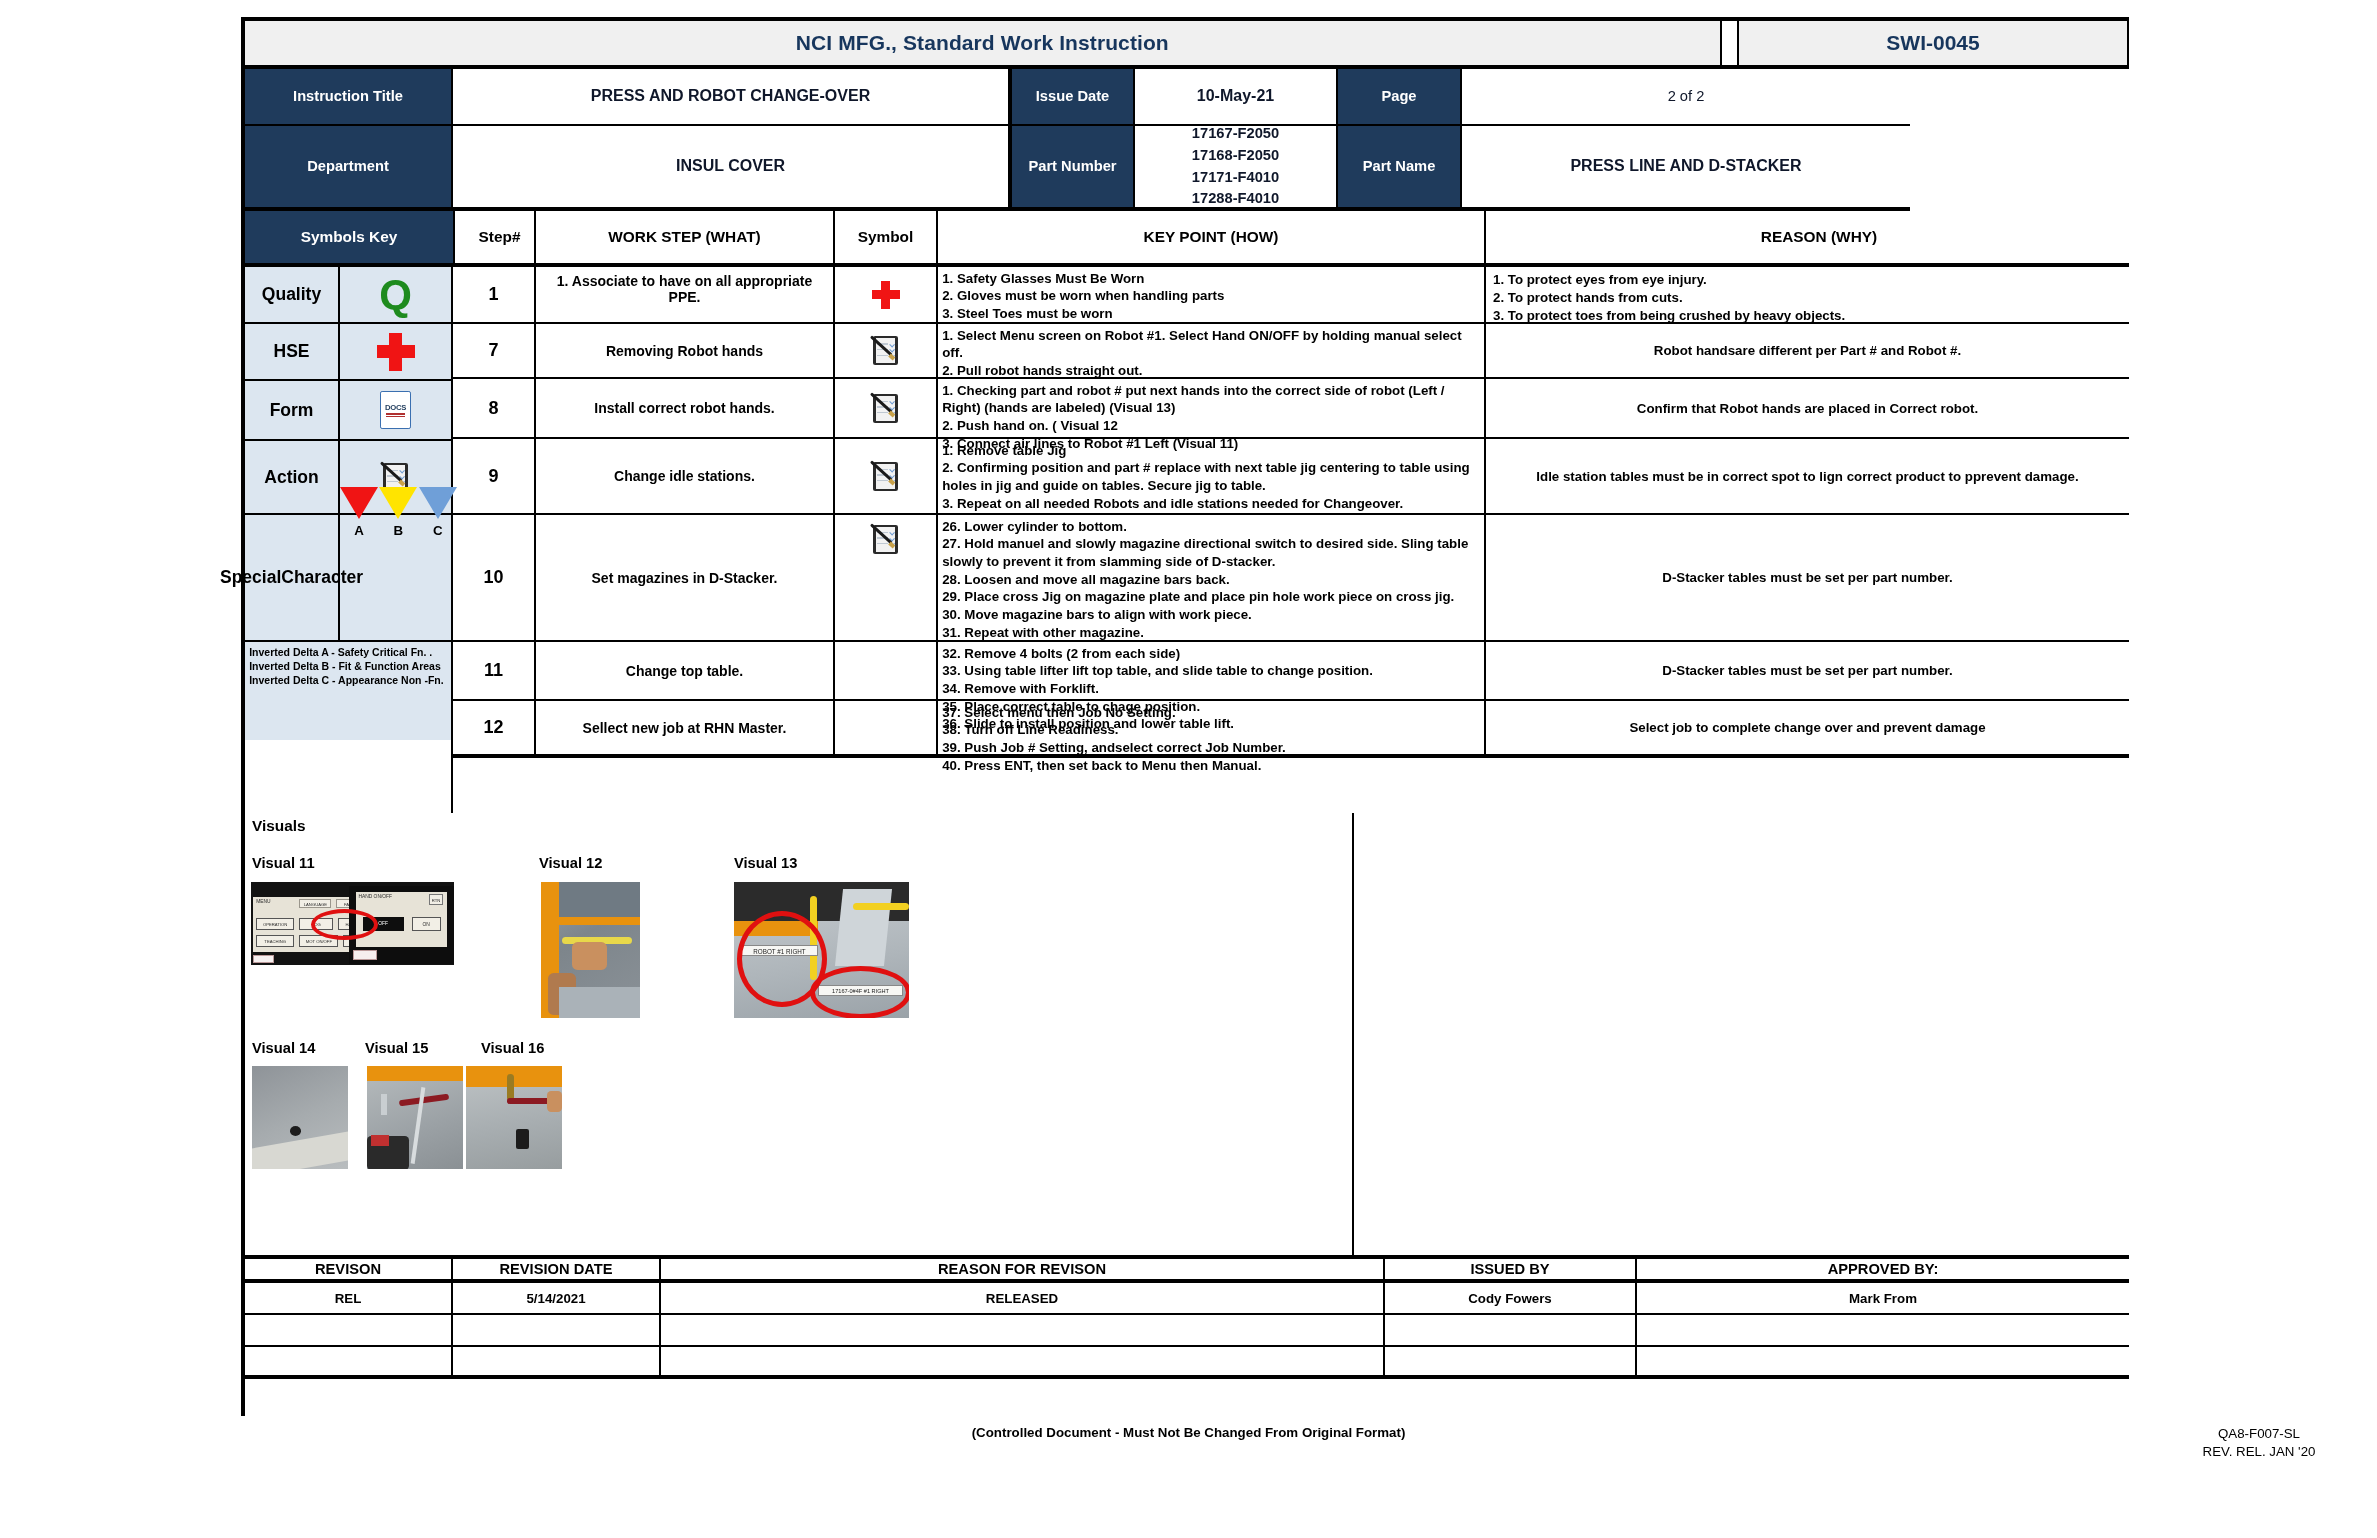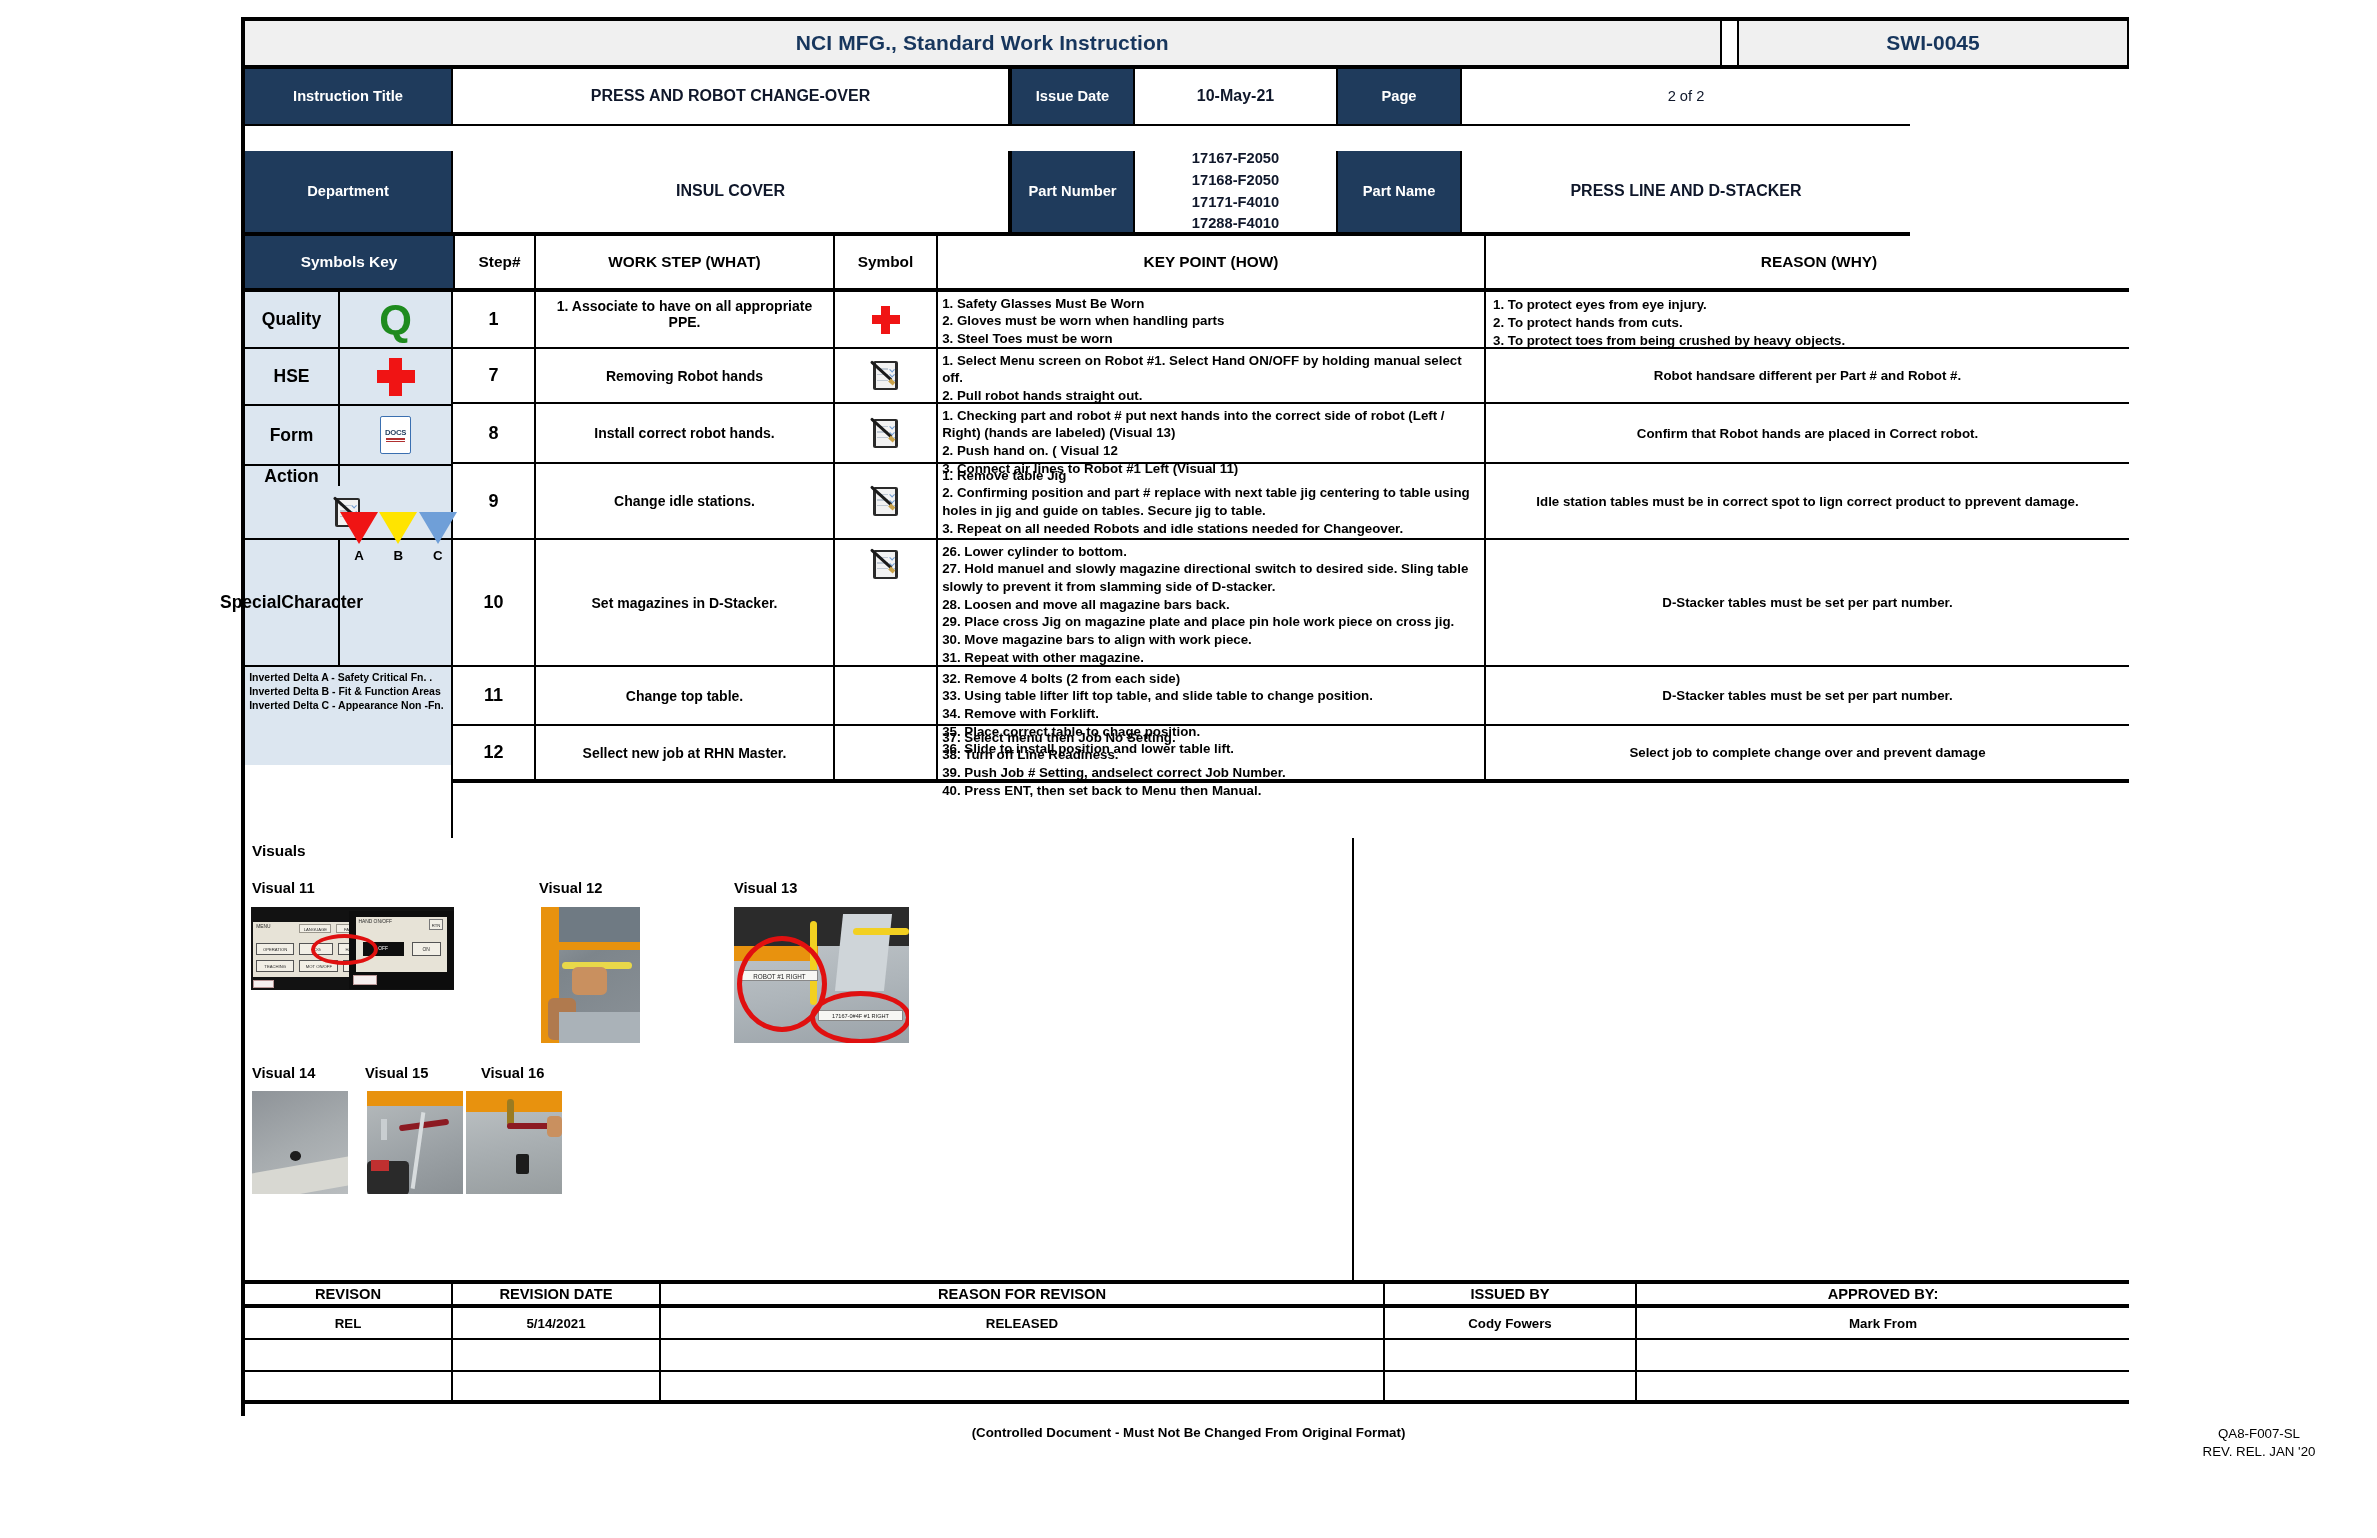--- a/index.html
+++ b/index.html
@@ -53,21 +53,21 @@
   .brh { border-right:4.2px solid #000; }
 
   .w-lbl  { width:208px; }
   .w-val  { width:559px; }
   .w-lbl2 { width:123px; }
   .w-val2 { width:203px; }
   .w-lbl3 { width:124px; }
   .w-val3 { width:448px; }
 
   .h-row1 { height:57px; }
-  .h-row2 { height:85px;margin-top:25px; }
+  .h-row2 { height:85px; }
 
   .strong-title { font-weight:bold; font-size:16px; }
   .pn-lines { font-weight:bold; font-size:14.7px; line-height:1.48; }
 
   
   .colhdr { display:flex; height:56px; border-bottom:4.2px solid #000; }
   .colhdr > div {
     display:flex; align-items:center; justify-content:center; text-align:center;
     font-weight:bold; font-size:15.4px;
   }
@@ -245,21 +245,21 @@
               <div>Form</div>
             </div>
             <div class="k-icon">
               <span class="ico-doc">
                 <span class="dtxt">DOCS</span>
                 <span class="dl"></span>
                 <span class="dl"></span>
               </span>
             </div>
           </div>
-          <div class="keyrow" style="height: 74px; flex-direction: column;">
+          <div class="keyrow" style="height: 74px;">
             <div class="k-name">
               <div>Action</div>
             </div>
             <div class="k-icon">
               <span class="ico-clip">
                 <span class="board"></span>
                 <span class="paper"></span>
                 <span class="ln" style="top:9.8px"></span>
                 <span class="ck" style="top:9px"></span>
                 <span class="ln" style="top:15.4px"></span>

